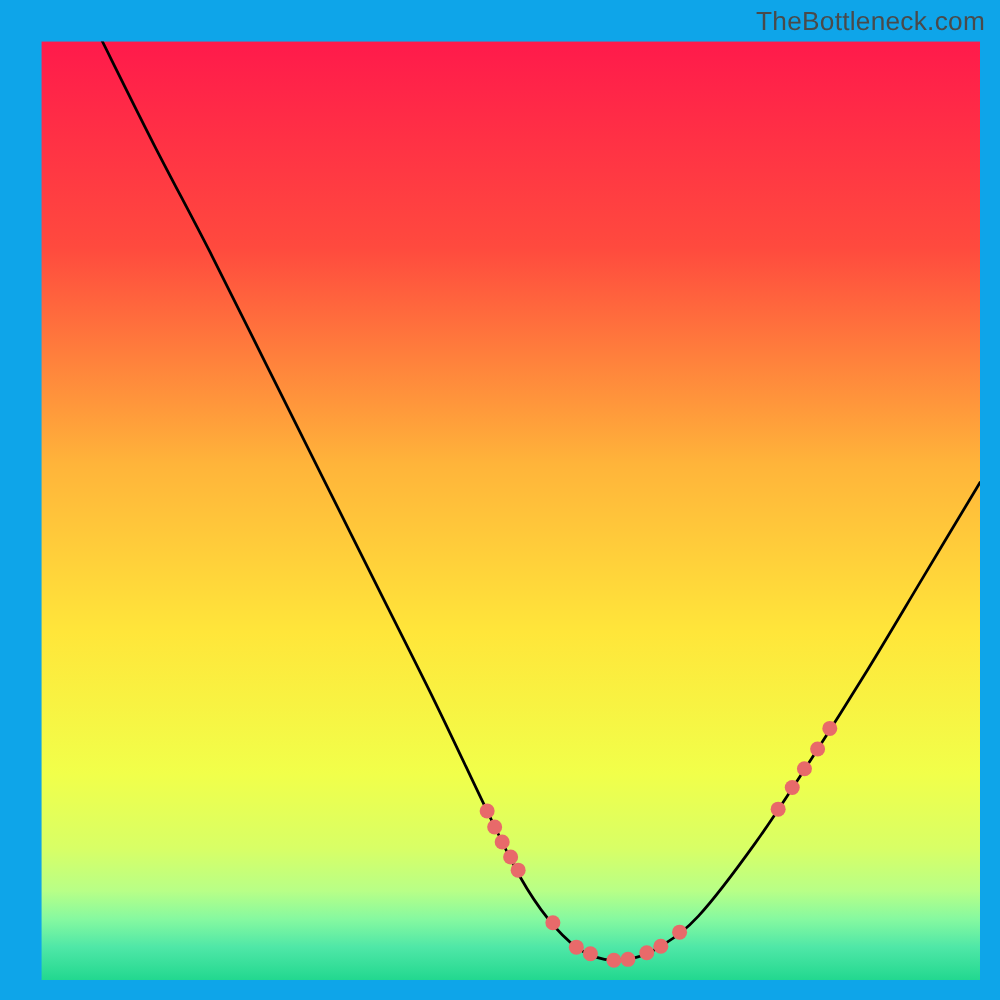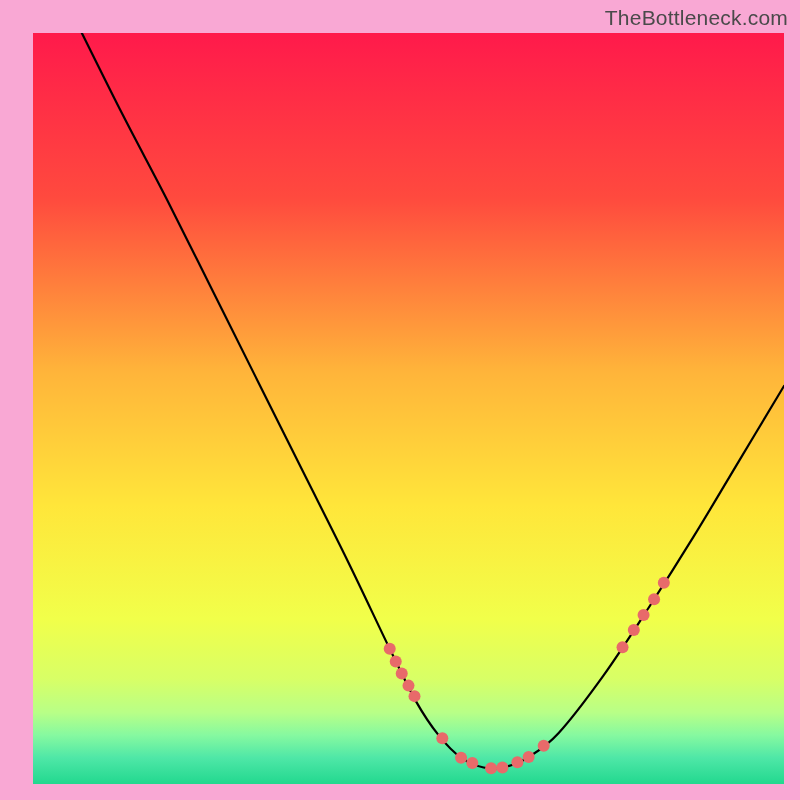--- a/index.html
+++ b/index.html
@@ -9,21 +9,21 @@
     height: 800px;
     background: #000;
     overflow: hidden;
   }
   .frame {
     position: absolute;
     left: 0;
     top: 0;
     width: 800px;
     height: 800px;
-    background: #f9a8d4;
+    background: #0ea5e9;
   }
   .plot-area {
     position: absolute;
     left: 33px;
     top: 33px;
     width: 751px;
     height: 751px;
     overflow: hidden;
   }
   .plot-area svg {

